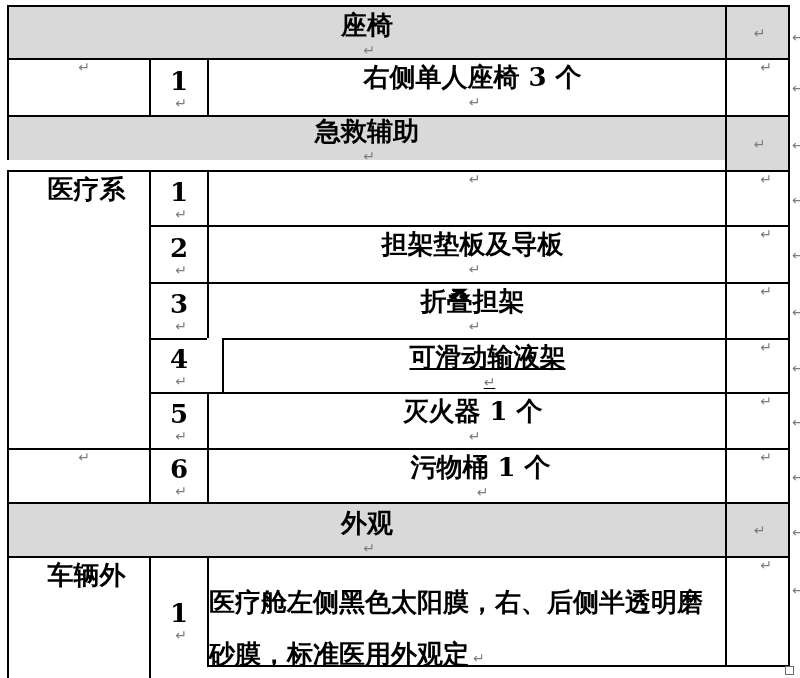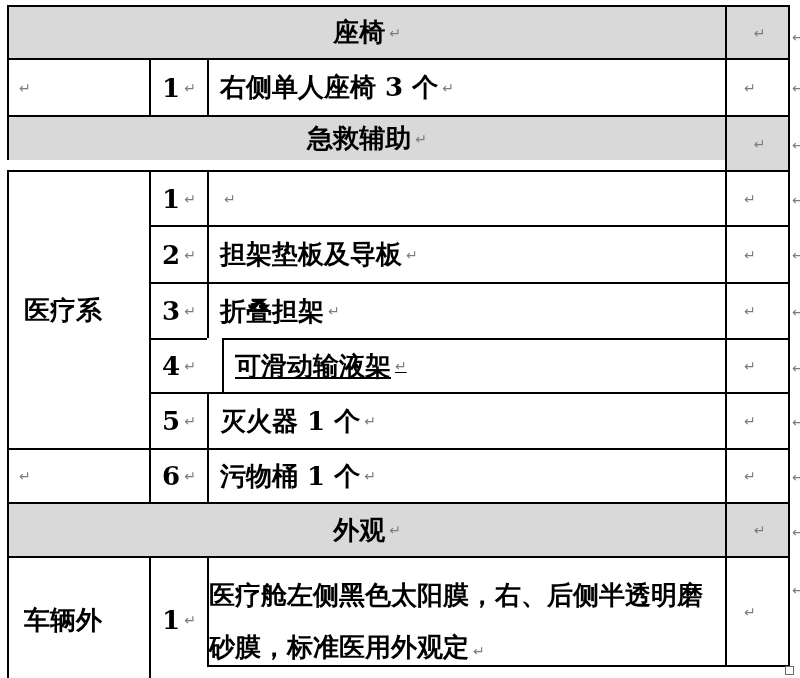--- a/index.html
+++ b/index.html
@@ -1,21 +1,21 @@
 <!DOCTYPE html>
 <html><head>
 <meta charset="utf-8">
 <style>
   html,body{margin:0;padding:0;background:#fff;}
   .canvas{position:relative;width:800px;height:678px;background:#ffffff;overflow:hidden;
           font-family:"DejaVu Serif","Liberation Serif",serif;}
   .cell{position:absolute;box-sizing:border-box;background:#ffffff;
         border:0 solid #000;border-top-width:2px;border-left-width:2px;
         display:flex;align-items:center;overflow:hidden;
-        font-weight:bold;font-size:26px;color:#000;}
+        font-weight:bold;font-size:26px;color:#000;flex-direction:column;}
   .hdr{background:#d9d9d9;justify-content:center;}
   .rt{border-right-width:2px;}
   .bb{border-bottom-width:2px;}
   .num{justify-content:center;}
   .desc{justify-content:flex-start;padding-left:11px;}
   .lbl{justify-content:flex-start;padding-left:15px;}
   .pcell{justify-content:flex-start;padding-left:6px;}
   .c4w{justify-content:flex-start;padding-left:13px;}
   .red .txt{color:#e60000;}
   .pm{font-family:"DejaVu Sans","Liberation Sans",sans-serif;font-weight:400;

